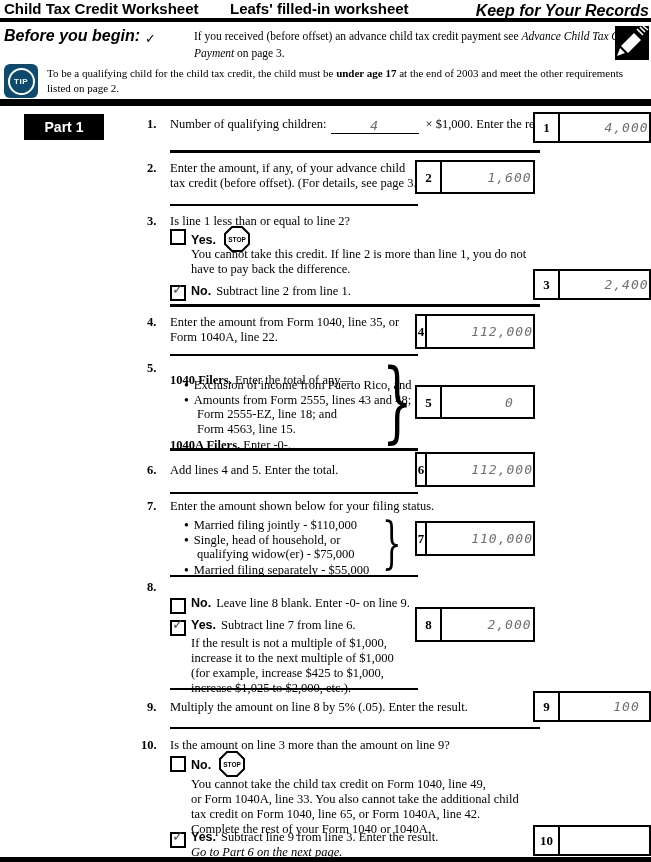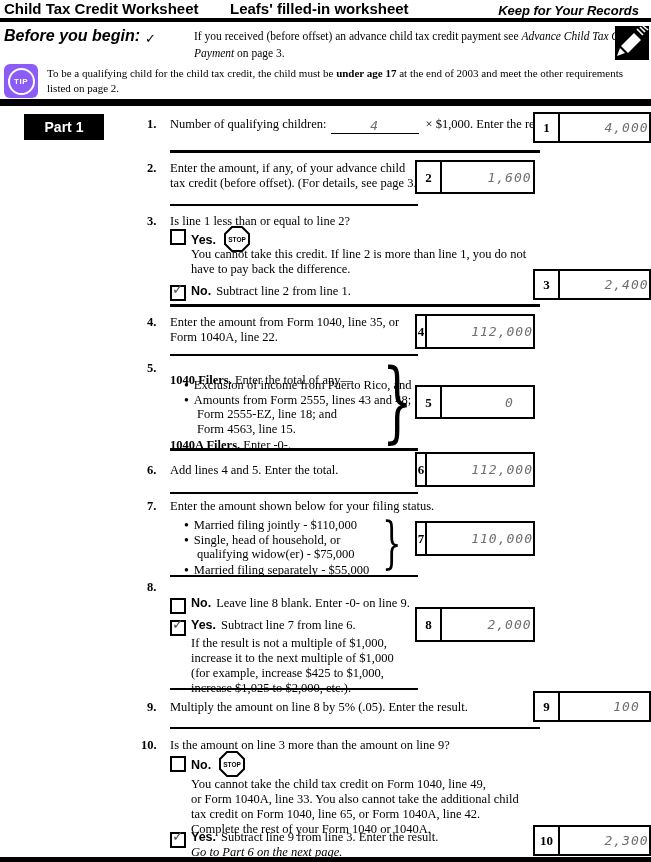--- a/index.html
+++ b/index.html
@@ -23,35 +23,35 @@
   .lbl{font-family:"Liberation Sans",sans-serif;font-weight:bold;font-size:12.5px;}
   .after-lbl{margin-left:5px;}
   .brace{position:absolute;transform:scaleX(.55);transform-origin:left center;
          font-family:"DejaVu Serif",serif;}
   .bullet{font-size:8px;vertical-align:2px;margin-right:5px;}
   .blank{display:inline-block;width:88px;border-bottom:1.5px solid #000;text-align:center;
          margin-left:4px;height:15px;vertical-align:-2px;}
   .part{position:absolute;left:24px;top:114px;width:80px;height:26px;background:#000;color:#fff;
         display:flex;align-items:center;justify-content:center;
         font-family:"Liberation Sans",sans-serif;font-weight:bold;font-size:14px;}
-  .tipicon{position:absolute;left:4px;top:64px;width:34px;height:34px;background:#8b5cf6;border-radius:6px;
+  .tipicon{position:absolute;left:4px;top:64px;width:34px;height:34px;background:#0c4a6e;border-radius:6px;
         display:flex;align-items:center;justify-content:center;}
   .tipring{width:23px;height:23px;border:2.5px solid #fff;border-radius:50%;
         display:flex;align-items:center;justify-content:center;}
   .tipring span{color:#fff;font-family:"Liberation Sans",sans-serif;font-weight:bold;font-size:8px;letter-spacing:.5px;}
   .stopicon{vertical-align:-8px;margin-left:8px;}
 </style>
 </head>
 <body>
 
 <div class="page">
 
   <div class="abs sans b" style="left:4px;top:1px;font-size:15px;">Child Tax Credit Worksheet</div>
   <div class="abs sans b" style="left:230px;top:1px;font-size:15px;">Leafs' filled-in worksheet</div>
-  <div class="abs sans b it" style="right:12px;top:3px;font-size:13px;">Keep for Your Records</div>
+  <div class="abs sans b it" style="right:2px;top:3px;font-size:16px;">Keep for Your Records</div>
   <div class="rule" style="left:0;top:18px;width:651px;height:4px;"></div>
 
   <div class="abs sans b it" style="left:4px;top:28px;font-size:16px;">Before you begin:</div>
   <div class="abs" style="left:145px;top:31px;font-size:13px;">✓</div>
   <div class="abs" style="left:164px;top:28px;width:448px;font-size:11.5px;line-height:17px;margin-left:30px;"><span>If you received (before offset) an advance child tax credit payment see </span><span class="it">Advance Child Tax Credit Payment</span><span> on page 3.</span></div>
   <svg class="abs" style="left:615px;top:26px;" width="34" height="34" viewBox="0 0 34 34">
     <rect width="34" height="34" fill="#000"></rect>
     <g fill="#fff">
       <polygon points="19,7 26,14 13,27 6,20"></polygon>
       <polygon points="5,22 10,27 2,30"></polygon>
@@ -193,17 +193,16 @@
     <div>tax credit on Form 1040, line 65, or Form 1040A, line 42.</div>
     <div>Complete the rest of your Form 1040 or 1040A.</div>
   </div>
   <span class="cb" style="left:170px;top:832px;">
       <span class="tick">✓</span>
     </span>
   <div class="abs" style="left:191px;top:830px;white-space:nowrap;"><span class="lbl">Yes.</span><span class="after-lbl">Subtract line 9 from line 3. Enter the result.</span></div>
   <div class="abs it" style="left:191px;top:845px;">Go to Part 6 on the next page.</div>
   <div class="ansbox" style="left:533px;top:825px;width:118px;height:31px;">
     <span class="bnum">10</span>
-    <span class="bval hand">2,300</span>
   </div>
 
   <div class="rule" style="left:0;top:857px;width:651px;height:5px;"></div>
 </div>
 
 </body></html>

